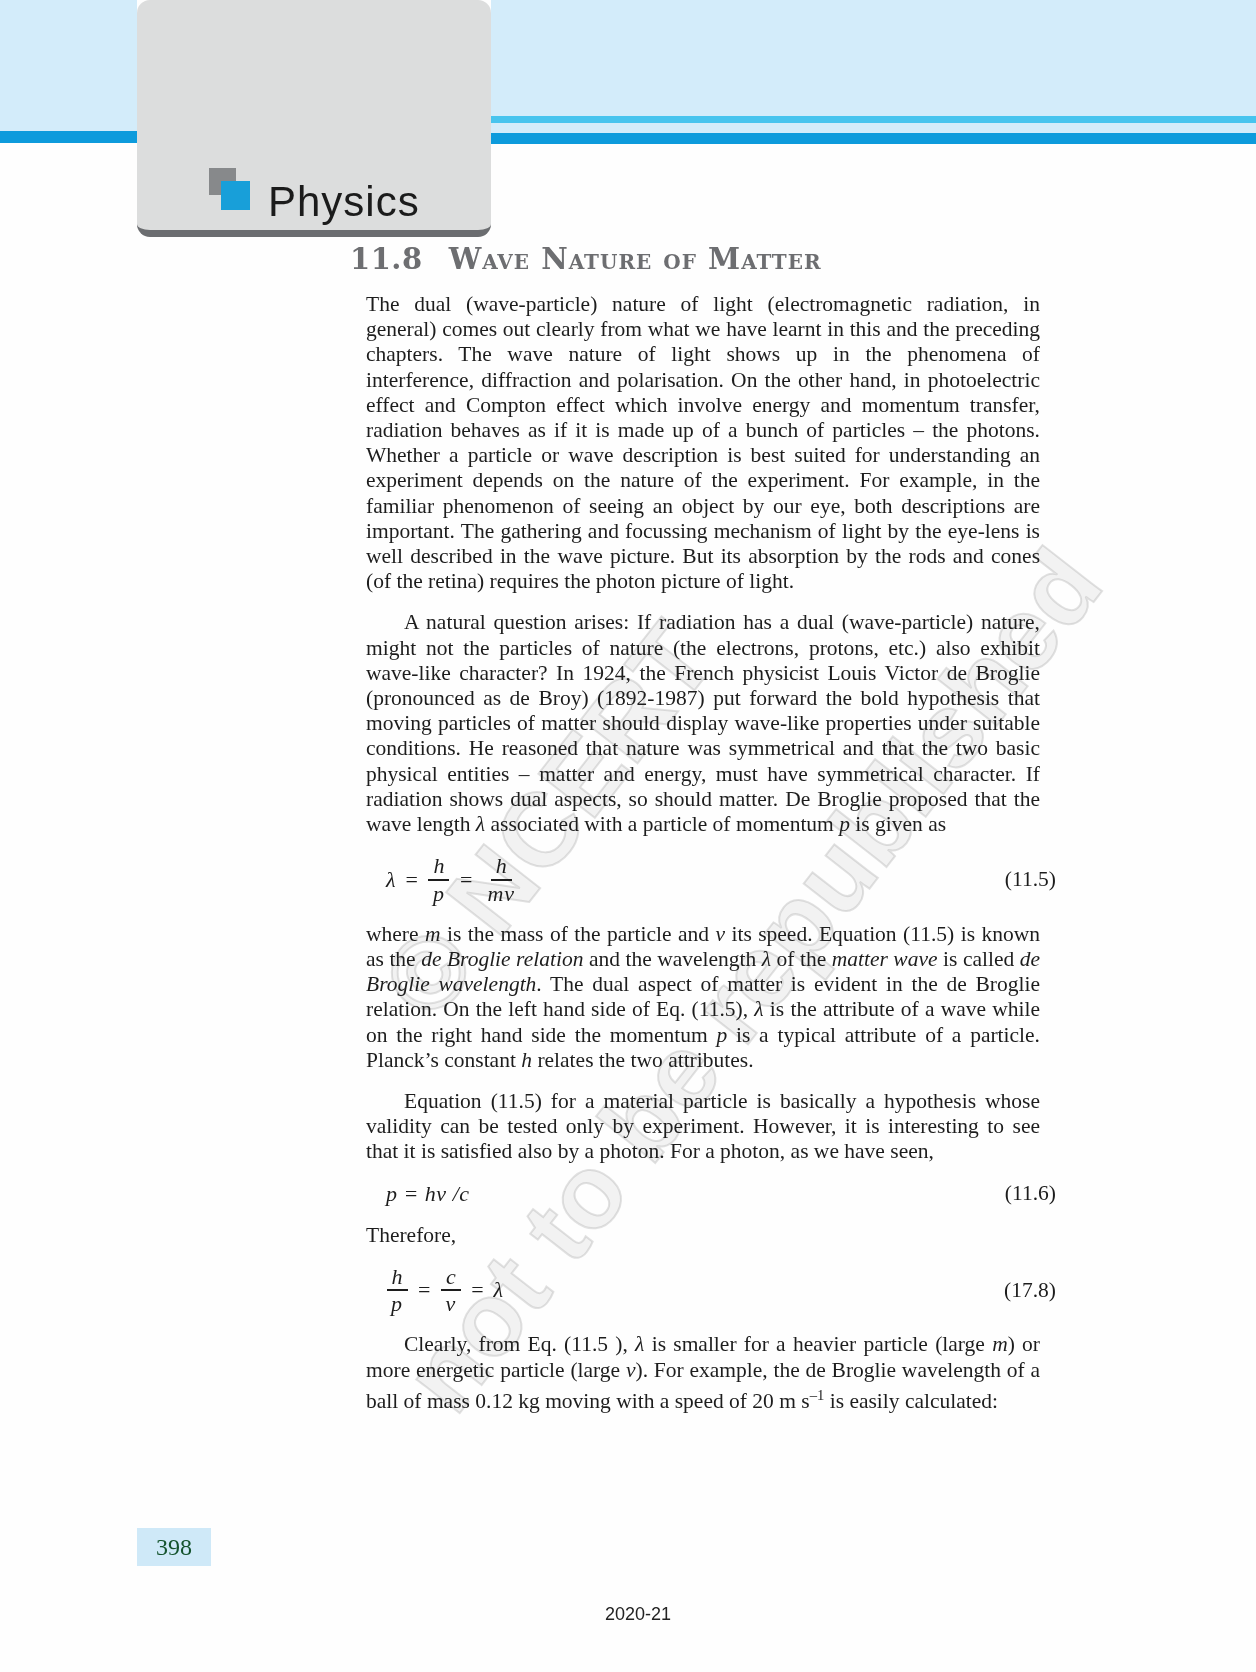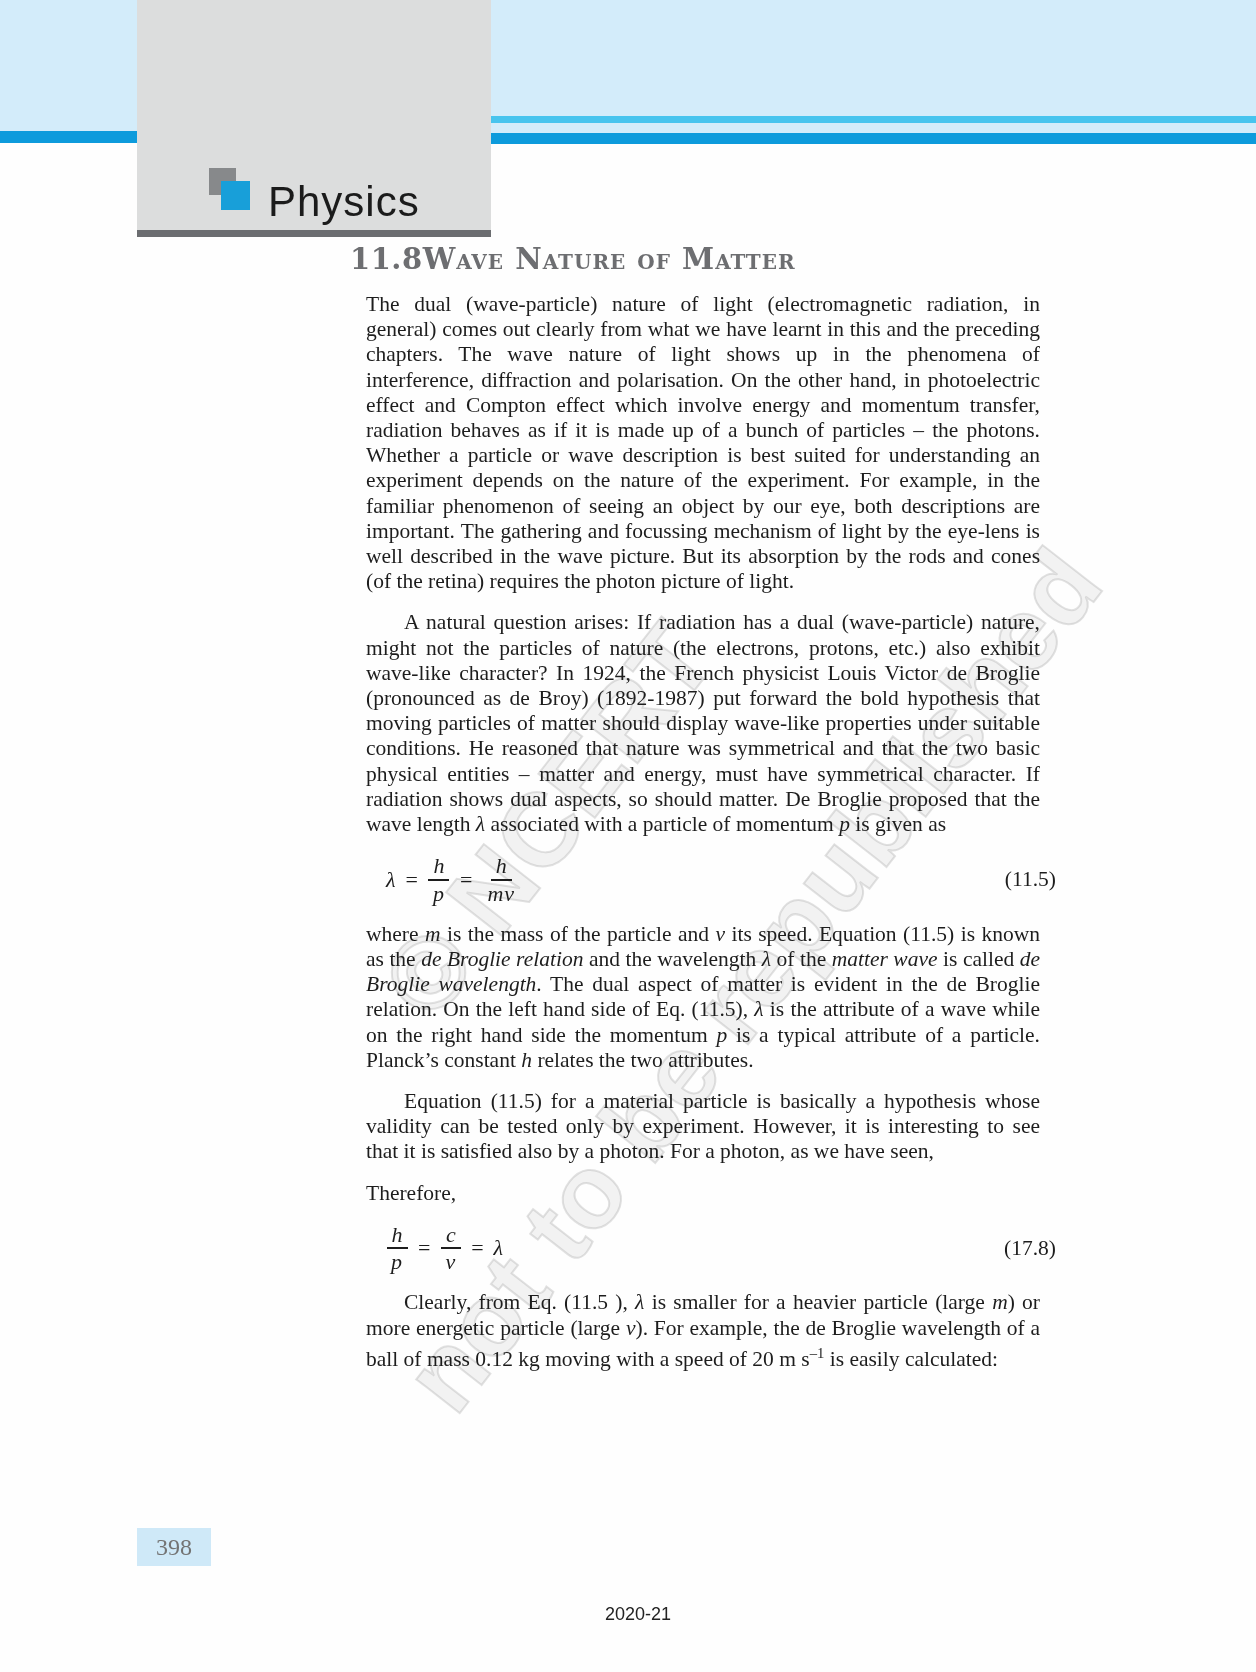--- a/index.html
+++ b/index.html
@@ -9,63 +9,63 @@
   
   .band-left{position:absolute;left:0;top:0;width:137px;height:131px;background:#d3ecfa;}
   .stripe-left-dark{position:absolute;left:0;top:131px;width:137px;height:12px;background:#0d9bdc;}
   .band-right{position:absolute;left:491px;top:0;width:765px;}
   .band-right .b1{height:116px;background:#d3ecfa;}
   .band-right .b2{height:7px;background:#47c4ee;}
   .band-right .b3{height:10px;background:#d3ecfa;}
   .band-right .b4{height:11px;background:#0d9bdc;}
 
   .gray-box{position:absolute;left:137px;top:0;width:354px;height:230px;background:#dcdddd;
-            border-bottom:7px solid #6b6d70;}
+            border-bottom:7px solid #6b6d70;border-radius:13px;}
   .logo{position:absolute;left:72px;top:168px;width:60px;height:55px;}
   .logo .sq-gray{position:absolute;left:0;top:0;width:27px;height:27px;background:#87898b;}
   .logo .sq-blue{position:absolute;left:12px;top:13px;width:29px;height:29px;background:#189fd9;}
   .book-title{position:absolute;left:131px;top:178px;font-family:"Liberation Sans",sans-serif;
               font-size:42px;letter-spacing:1px;color:#1b1b1b;}
 
   .crop-mark{position:absolute;left:0;top:8px;width:20px;height:40px;
              border-right:3px solid #2a2a2a;border-bottom:3px solid #2a2a2a;}
 
   
   .watermark{position:absolute;left:-130px;top:640px;width:1560px;text-align:center;
              transform:rotate(-52deg);pointer-events:none;
              font-family:"Liberation Sans",sans-serif;font-size:104px;font-weight:bold;
              color:rgba(140,140,140,0.10);-webkit-text-stroke:2px rgba(150,150,150,0.28);
              line-height:2.5;white-space:nowrap;}
 
   
   .content{position:absolute;left:350px;top:242px;width:706px;}
   h2.section-heading{margin:0 0 14px 0;font-family:"DejaVu Serif",serif;color:#6d6e71;
       font-size:29px;font-weight:bold;letter-spacing:0.5px;}
-  h2 .sec-num{}
+  h2 .sec-num{margin-right:26px;}
   h2 .sec-title{font-variant:small-caps;letter-spacing:1px;}
 
   p.body{margin:16px;font-size:21.5px;line-height:25.2px;text-align:justify;hyphens:none;}
   p.ind{text-indent:38px;}
   i{font-style:italic;}
   sup{font-size:68%;}
 
   
   .eqrow{display:flex;justify-content:space-between;align-items:center;
          margin:14px 0 14px 36px;font-size:22px;}
   .eqbody{display:inline-flex;align-items:center;font-style:italic;}
   .eqbody .op{font-style:normal;padding:0 10px;}
   .frac{display:inline-flex;flex-direction:column;align-items:center;line-height:1.15;}
   .frac .num{border-bottom:2px solid #1d1d1d;padding:0 5px;}
   .frac .den{padding:0 5px;letter-spacing:1px;}
   .eqnum{font-style:normal;font-size:21.5px;}
   .eq-inline{font-style:italic;letter-spacing:0.5px;}
 
   
   .page-num-box{position:absolute;left:137px;top:1528px;width:74px;height:38px;background:#cfe9f8;
-                display:flex;align-items:center;justify-content:center;font-size:24px;color:#737373;}
+                display:flex;align-items:center;justify-content:center;font-size:24px;color:#14532d;}
   .footer-year{position:absolute;left:0;top:1604px;width:1256px;text-align:center;
                font-family:"Liberation Sans",sans-serif;font-size:18px;color:#222;padding-left:10px;}
 </style>
 </head>
 <body>
 
 <div class="page">
 
   <div class="crop-mark"></div>
 
@@ -115,20 +115,24 @@
           <span class="den">mv</span>
         </span>
       </span>
       <span class="eqnum">(11.5)</span>
     </div>
 
     <p class="body"><span>where </span><i>m</i><span>  is the mass of the particle and </span><i>v</i><span> its speed. Equation (11.5) is known as the </span><i>de Broglie relation</i><span> and the wavelength </span><i>λ</i><span> of the </span><i>matter wave</i><span> is called </span><i>de Broglie wavelength</i><span>. The dual aspect of matter is evident in the de Broglie relation. On the left hand side of Eq. (11.5), </span><i>λ</i><span>  is the attribute of a wave while on the right hand side the momentum </span><i>p</i><span> is a typical attribute of a particle. Planck’s constant  </span><i>h</i><span>  relates the two attributes.</span></p>
 
     <p class="body ind"><span>Equation (11.5) for a material particle is basically a hypothesis whose validity can be tested only by experiment. However, it is interesting to see that it is satisfied also by a photon. For a photon, as we have seen,</span></p>
 
+    <div class="eqrow">
+      <span class="eq-inline"><i>p</i><span> = </span><i>hν</i><span> /</span><i>c</i></span>
+      <span class="eqnum">(11.6)</span>
+    </div>
 
     <p class="body">Therefore,</p>
 
     <div class="eqrow">
       <span class="eqbody">
         <span class="frac">
           <span class="num">h</span>
           <span class="den">p</span>
         </span>
         <span class="op">=</span>

